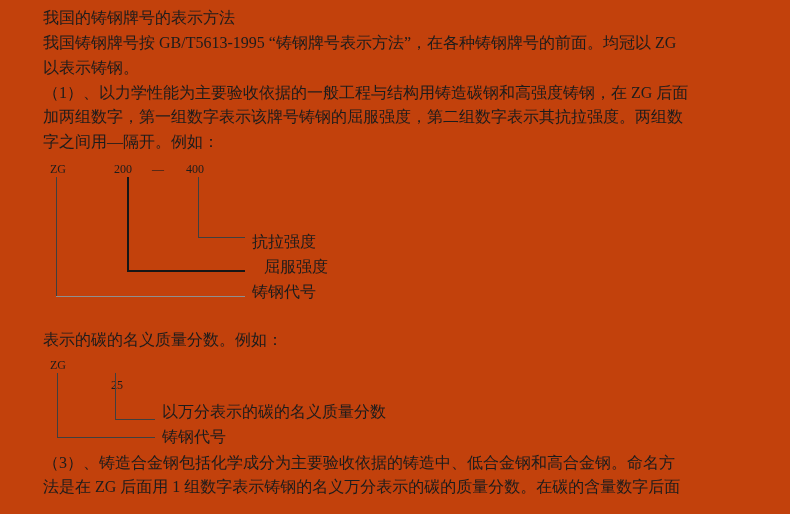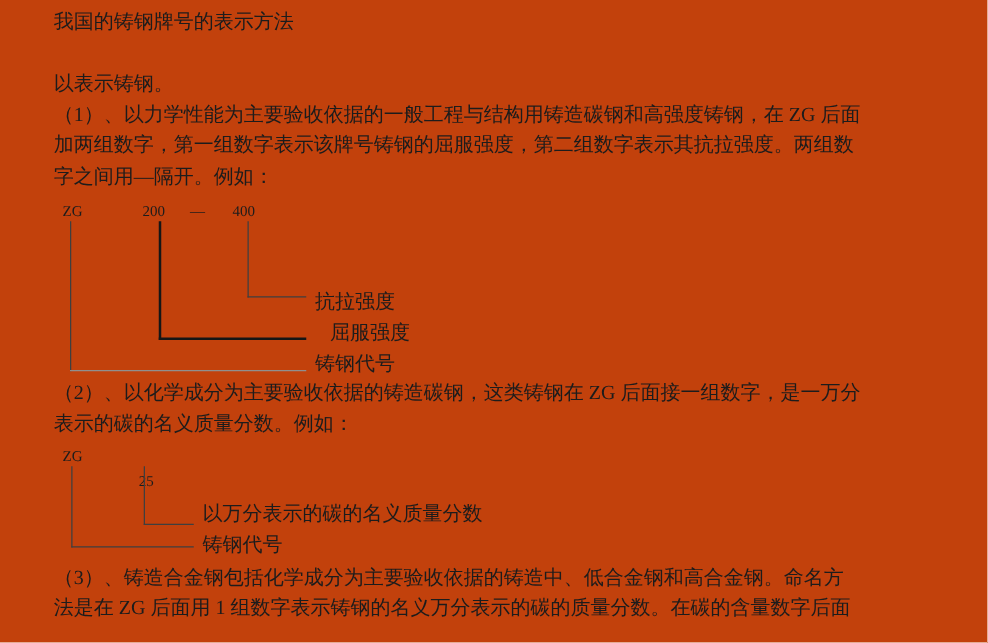--- a/index.html
+++ b/index.html
@@ -46,20 +46,21 @@
   .vline.thick { width: 2px; }
   .hline.thick { height: 2px; }
   .light { background: #8f8f8f; }
 </style>
 </head>
 <body>
 
 <div class="page">
 
   <div class="tline" style="top:9px">我国的铸钢牌号的表示方法</div>
+  <div class="tline" style="top:34px">我国铸钢牌号按 GB/T5613-1995 “铸钢牌号表示方法”，在各种铸钢牌号的前面。均冠以 ZG</div>
   <div class="tline" style="top:59px">以表示铸钢。</div>
   <div class="tline" style="top:84px">（1）、以力学性能为主要验收依据的一般工程与结构用铸造碳钢和高强度铸钢，在 ZG 后面</div>
   <div class="tline" style="top:133px">字之间用—隔开。例如：</div>
   <div class="tline" style="top:108px">加两组数字，第一组数字表示该牌号铸钢的屈服强度，第二组数字表示其抗拉强度。两组数</div>
 
   <div>
     <span class="dtoken" style="left:50px;  top:160px">ZG</span>
     <span class="dtoken" style="left:114px; top:160px">200</span>
     <span class="dtoken" style="left:152px; top:160px">—</span>
     <span class="dtoken" style="left:186px; top:160px">400</span>
@@ -69,21 +70,20 @@
     <div class="vline thick" style="left:127px; top:177px; height:95px"></div>
     <div class="hline thick" style="left:127px; top:270px; width:118px"></div>
     <div class="vline" style="left:198px; top:177px; height:61px"></div>
     <div class="hline" style="left:198px; top:237px; width:47px"></div>
 
     <span class="dlabel" style="left:252px; top:233px">抗拉强度</span>
     <span class="dlabel" style="left:264px; top:258px">屈服强度</span>
     <span class="dlabel" style="left:252px; top:283px">铸钢代号</span>
   </div>
 
-  <div class="tline" style="top:306px">（2）、以化学成分为主要验收依据的铸造碳钢，这类铸钢在 ZG 后面接一组数字，是一万分</div>
   <div class="tline" style="top:331px">表示的碳的名义质量分数。例如：</div>
 
   <div>
     <span class="dtoken" style="left:50px;  top:356px">ZG</span>
     <span class="dtoken" style="left:111px; top:376px">25</span>
 
     <div class="vline" style="left:57px;  top:373px; height:65px"></div>
     <div class="hline" style="left:57px;  top:437px; width:98px"></div>
     <div class="vline" style="left:115px; top:373px; height:47px"></div>
     <div class="hline" style="left:115px; top:419px; width:40px"></div>

